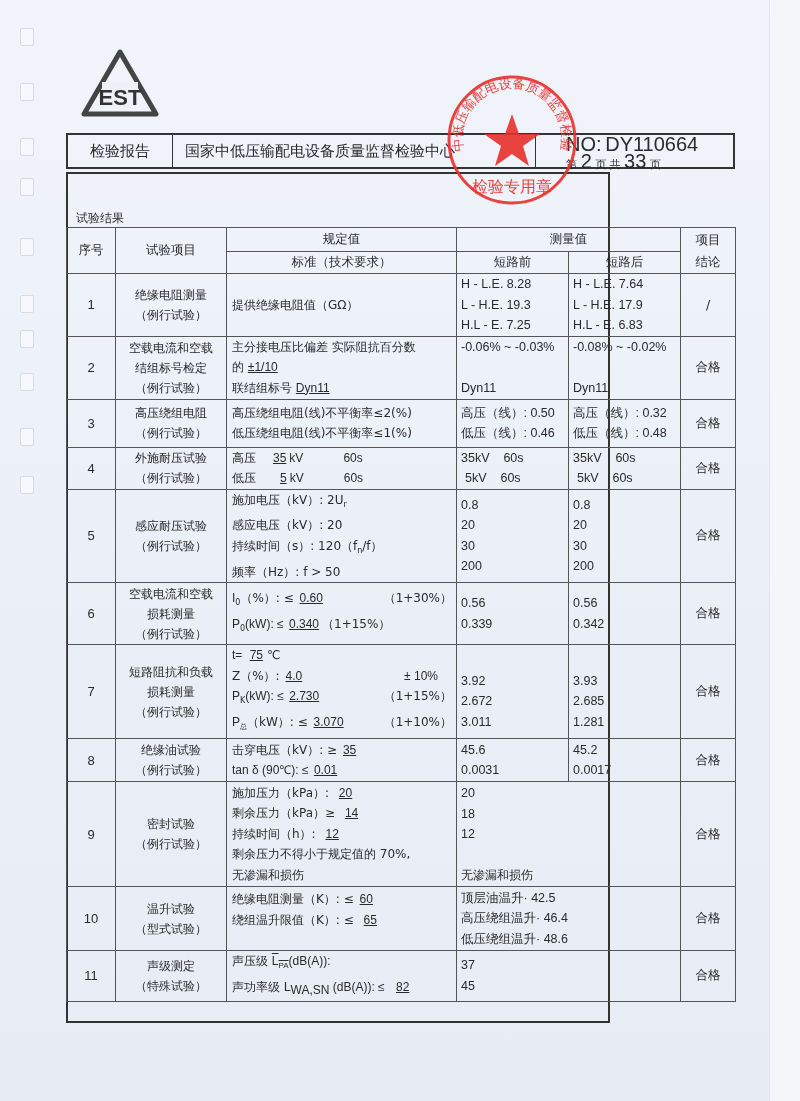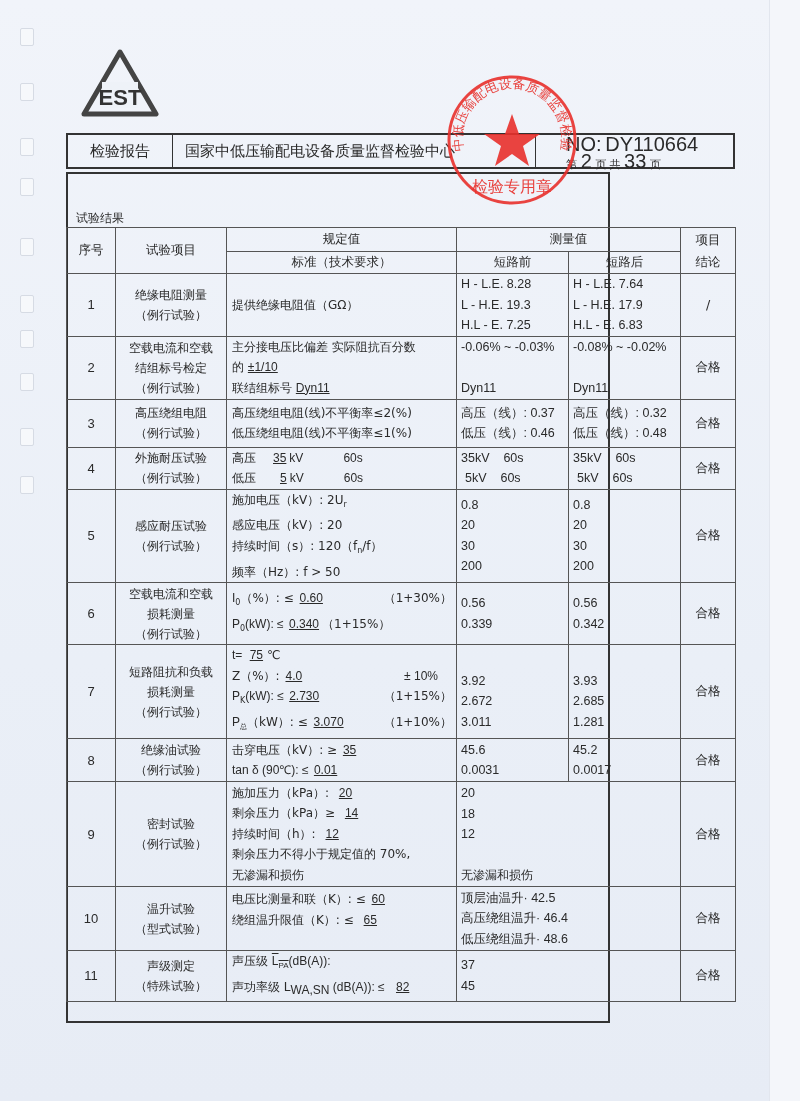--- a/index.html
+++ b/index.html
@@ -147,21 +147,21 @@
         <td class="n">3</td>
         <td class="item">
               <div>高压绕组电阻</div>
               <div>（例行试验）</div>
             </td>
         <td class="req">
               <div>高压绕组电阻(线)不平衡率≤2(%)</div>
               <div>低压绕组电阻(线)不平衡率≤1(%)</div>
             </td>
         <td class="val">
-              <div>高压（线）: 0.37</div>
+              <div>高压（线）: 0.50</div>
               <div>低压（线）: 0.46</div>
             </td>
         <td class="val">
               <div>高压（线）: 0.32</div>
               <div>低压（线）: 0.48</div>
             </td>
         <td class="con">合格</td>
       </tr>
 
       <tr style="height:42px">
@@ -315,21 +315,21 @@
         <td class="con">合格</td>
       </tr>
 
       <tr style="height:64px">
         <td class="n">10</td>
         <td class="item">
               <div>温升试验</div>
               <div>（型式试验）</div>
             </td>
         <td class="req" style="vertical-align:top;padding-top:2px">
-          <div><span>电压比测量和联（K）: ≤ </span><span class="u lat" style="padding:0 8px 0 2px">60</span></div>
+          <div><span>绝缘电阻测量（K）: ≤ </span><span class="u lat" style="padding:0 8px 0 2px">60</span></div>
           <div><span>绕组温升限值（K）: ≤ </span><span class="u lat" style="padding:0 10px 0 6px">65</span></div>
         </td>
         <td class="val" colspan="2">
           <div>顶层油温升· 42.5</div>
           <div>高压绕组温升· 46.4</div>
           <div>低压绕组温升· 48.6</div>
         </td>
         <td class="con">合格</td>
       </tr>
 

